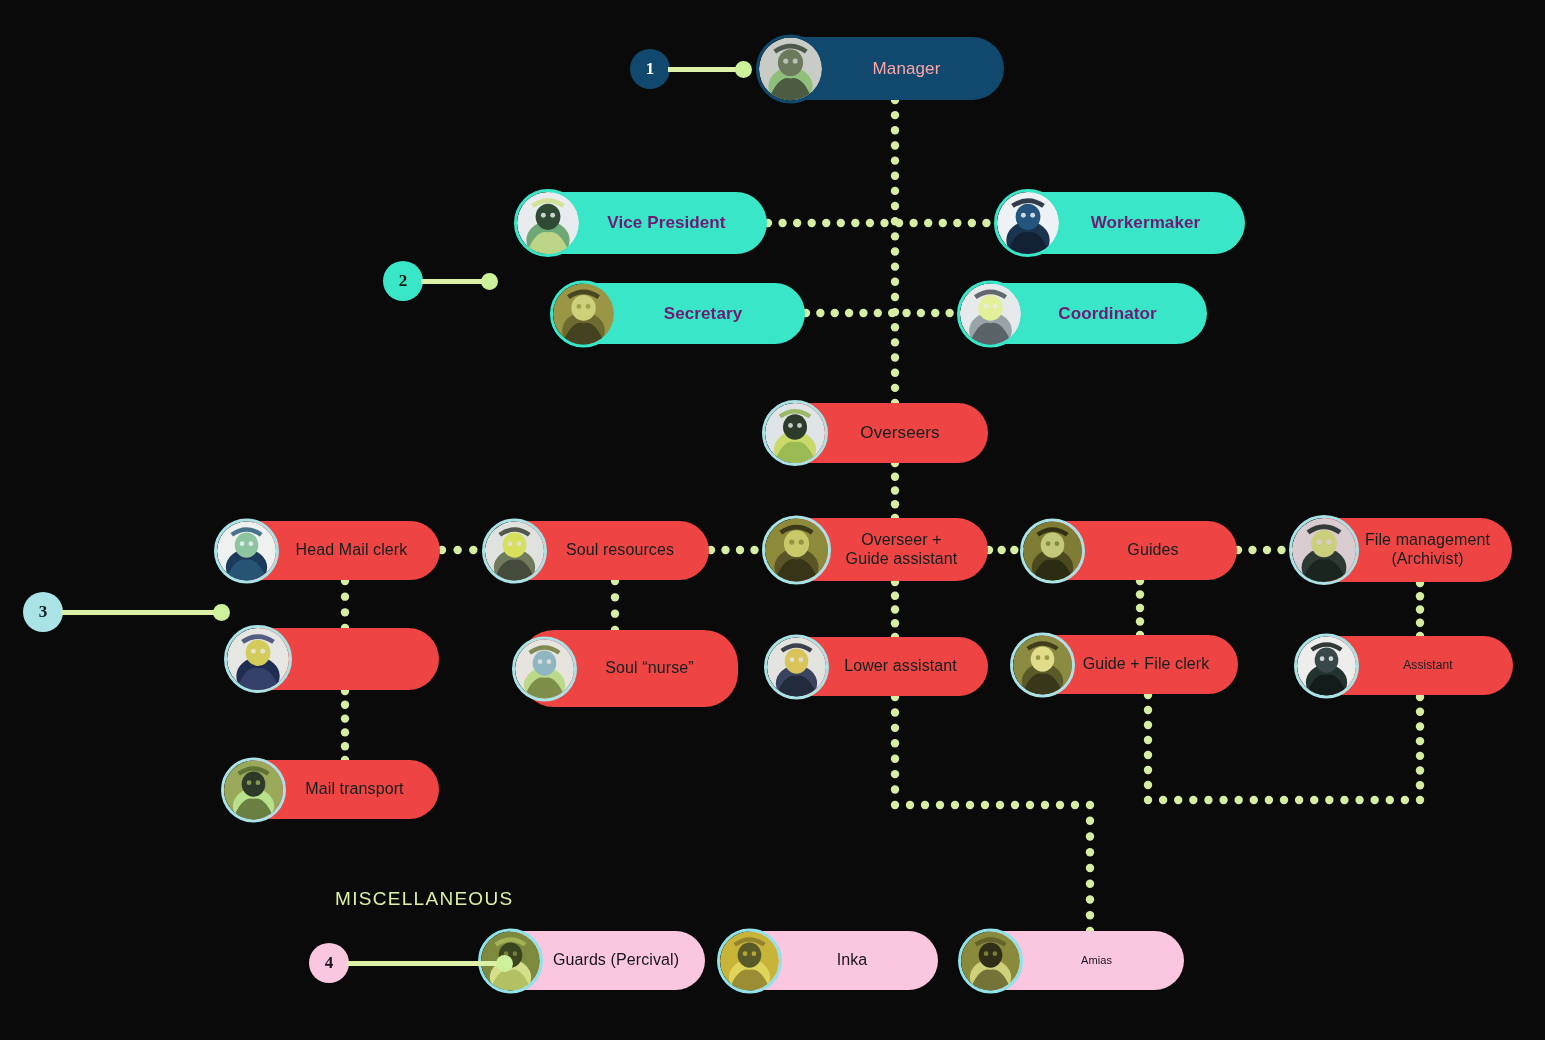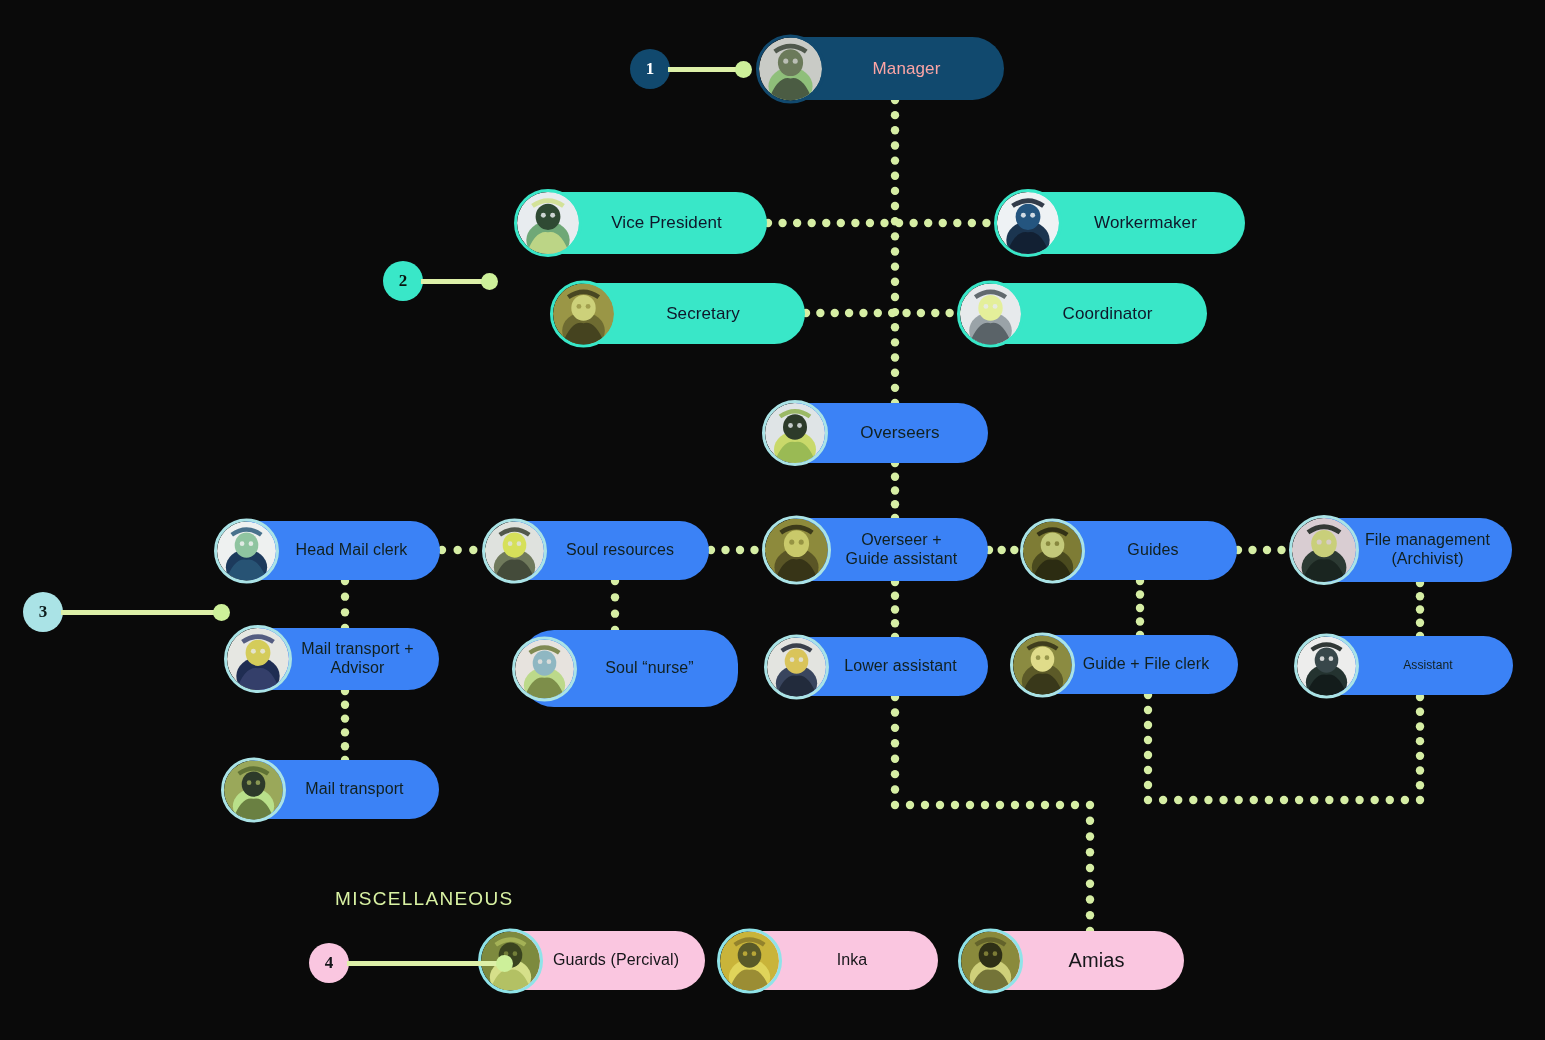--- a/index.html
+++ b/index.html
@@ -51,24 +51,24 @@
     inset:0;
     border-radius:50%;
   }
 
   
   .t-navy{ background:#11496e; }
   .t-navy .label{ color:#fca5a5; }
   .t-navy .avatar{ border:3px solid #11496e; }
 
   .t-teal{ background:#39e7c8; }
-  .t-teal .label{ color:#0f172a; }
+  .t-teal .label{ color:#701a75;font-weight:bold; }
   .t-teal .avatar{ border:3px solid #39e7c8; }
 
-  .t-blue{ background:#3b82f6; }
+  .t-blue{ background:#ef4444; }
   .t-blue .label{ color:#11201f; }
   .t-blue .avatar{ border:3px solid #aae3e6; }
 
   .t-pink{ background:#fac6e0; }
   .t-pink .label{ color:#16161a; }
   .t-pink .avatar{ border:3px solid #8fe3e8; }
 
   
   .legend-marker{
     position:absolute;
@@ -494,22 +494,20 @@
           <svg class="art" viewBox="0 0 40 40" preserveAspectRatio="xMidYMid slice" aria-hidden="true">
             <rect width="40" height="40" fill="#e6e7e2"></rect>
             <ellipse cx="20" cy="31" rx="14" ry="12" fill="#1f2d52"></ellipse>
             <ellipse cx="20" cy="16" rx="8" ry="8.5" fill="#d4cc5a"></ellipse>
             <path d="M6 40 Q12 24 20 26 Q28 24 34 40 Z" fill="#3a4470" opacity="0.8"></path>
             <circle cx="17" cy="15" r="1.6" fill="#e6e7e2" opacity="0.85"></circle>
             <circle cx="23" cy="15" r="1.6" fill="#e6e7e2" opacity="0.85"></circle>
             <path d="M10 9 Q20 2 30 9" stroke="#3a4470" stroke-width="3" fill="none" opacity="0.85"></path>
           </svg>
         </div>
-        <div class="label" style="font-size: 16px; padding-left: 54px; padding-right: 10px;">Mail transport +
-Advisor</div>
       </div>
       <div class="node t-blue" style="left: 520px; top: 630px; width: 218px; height: 77px; justify-content: flex-end;">
         <div class="avatar" style="width: 65px; height: 65px;">
           <svg class="art" viewBox="0 0 40 40" preserveAspectRatio="xMidYMid slice" aria-hidden="true">
             <rect width="40" height="40" fill="#e7e3de"></rect>
             <ellipse cx="20" cy="31" rx="14" ry="12" fill="#bcd98a"></ellipse>
             <ellipse cx="20" cy="16" rx="8" ry="8.5" fill="#8fb7c2"></ellipse>
             <path d="M6 40 Q12 24 20 26 Q28 24 34 40 Z" fill="#6d7a3a" opacity="0.8"></path>
             <circle cx="17" cy="15" r="1.6" fill="#e7e3de" opacity="0.85"></circle>
             <circle cx="23" cy="15" r="1.6" fill="#e7e3de" opacity="0.85"></circle>
@@ -607,17 +605,17 @@
           <svg class="art" viewBox="0 0 40 40" preserveAspectRatio="xMidYMid slice" aria-hidden="true">
             <rect width="40" height="40" fill="#8a8a3c"></rect>
             <ellipse cx="20" cy="31" rx="14" ry="12" fill="#cfd07a"></ellipse>
             <ellipse cx="20" cy="16" rx="8" ry="8.5" fill="#2e2f16"></ellipse>
             <path d="M6 40 Q12 24 20 26 Q28 24 34 40 Z" fill="#5c5c28" opacity="0.8"></path>
             <circle cx="17" cy="15" r="1.6" fill="#8a8a3c" opacity="0.85"></circle>
             <circle cx="23" cy="15" r="1.6" fill="#8a8a3c" opacity="0.85"></circle>
             <path d="M10 9 Q20 2 30 9" stroke="#5c5c28" stroke-width="3" fill="none" opacity="0.85"></path>
           </svg>
         </div>
-        <div class="label" style="font-size: 20px; padding-left: 51px; padding-right: 8px;">Amias</div>
+        <div class="label" style="font-size: 11px; padding-left: 51px; padding-right: 8px;">Amias</div>
       </div>
     </div>
 
 </div>
 
 </body></html>

